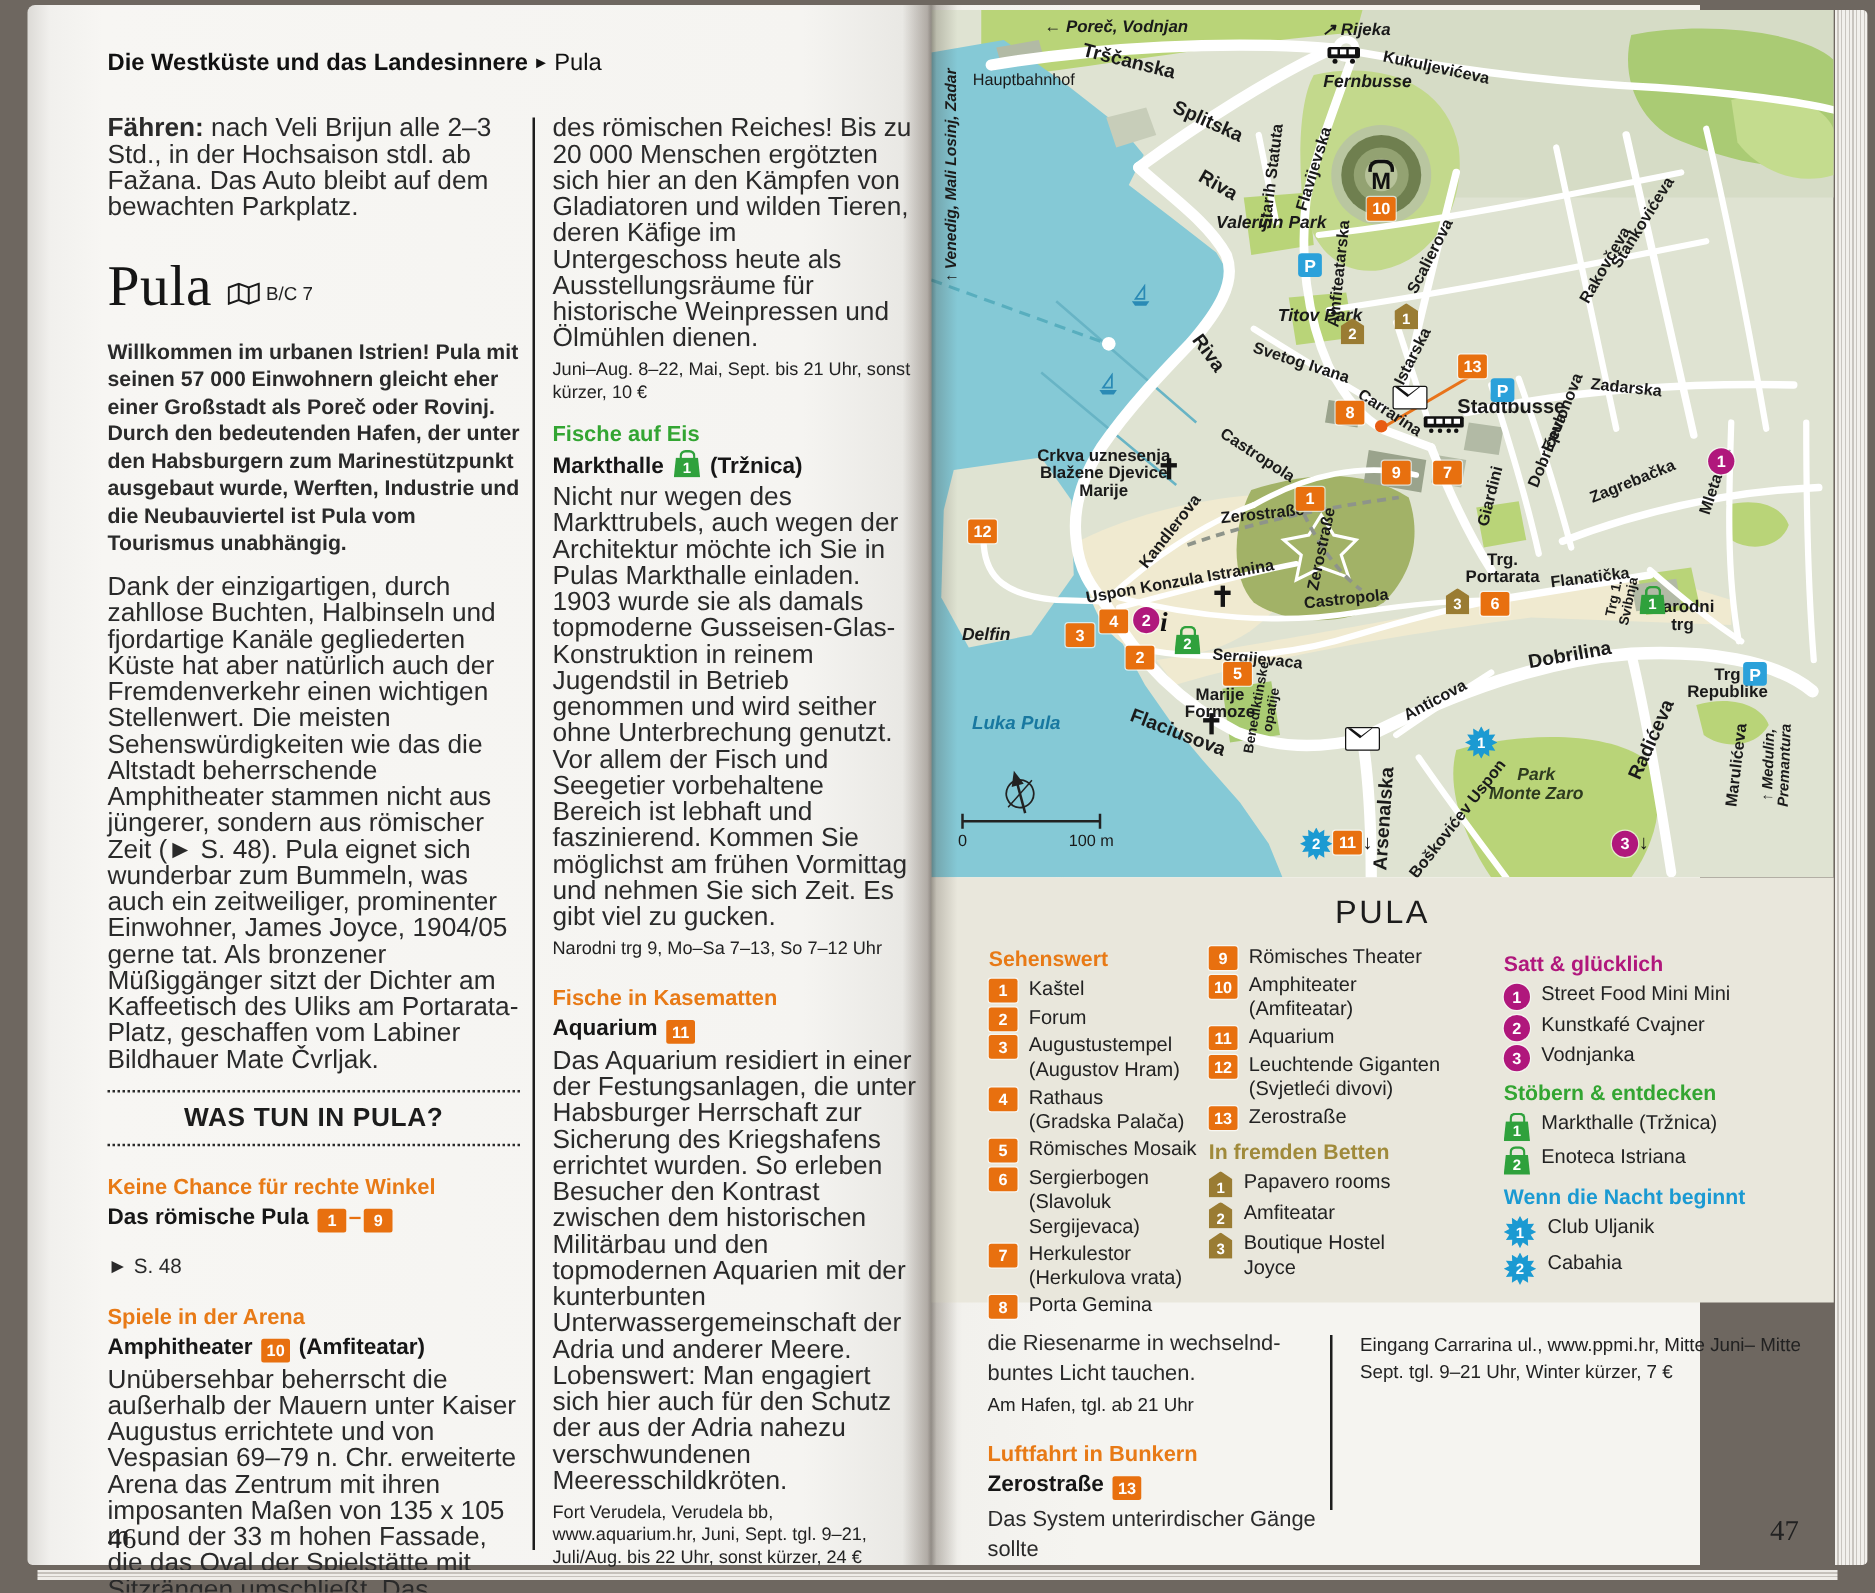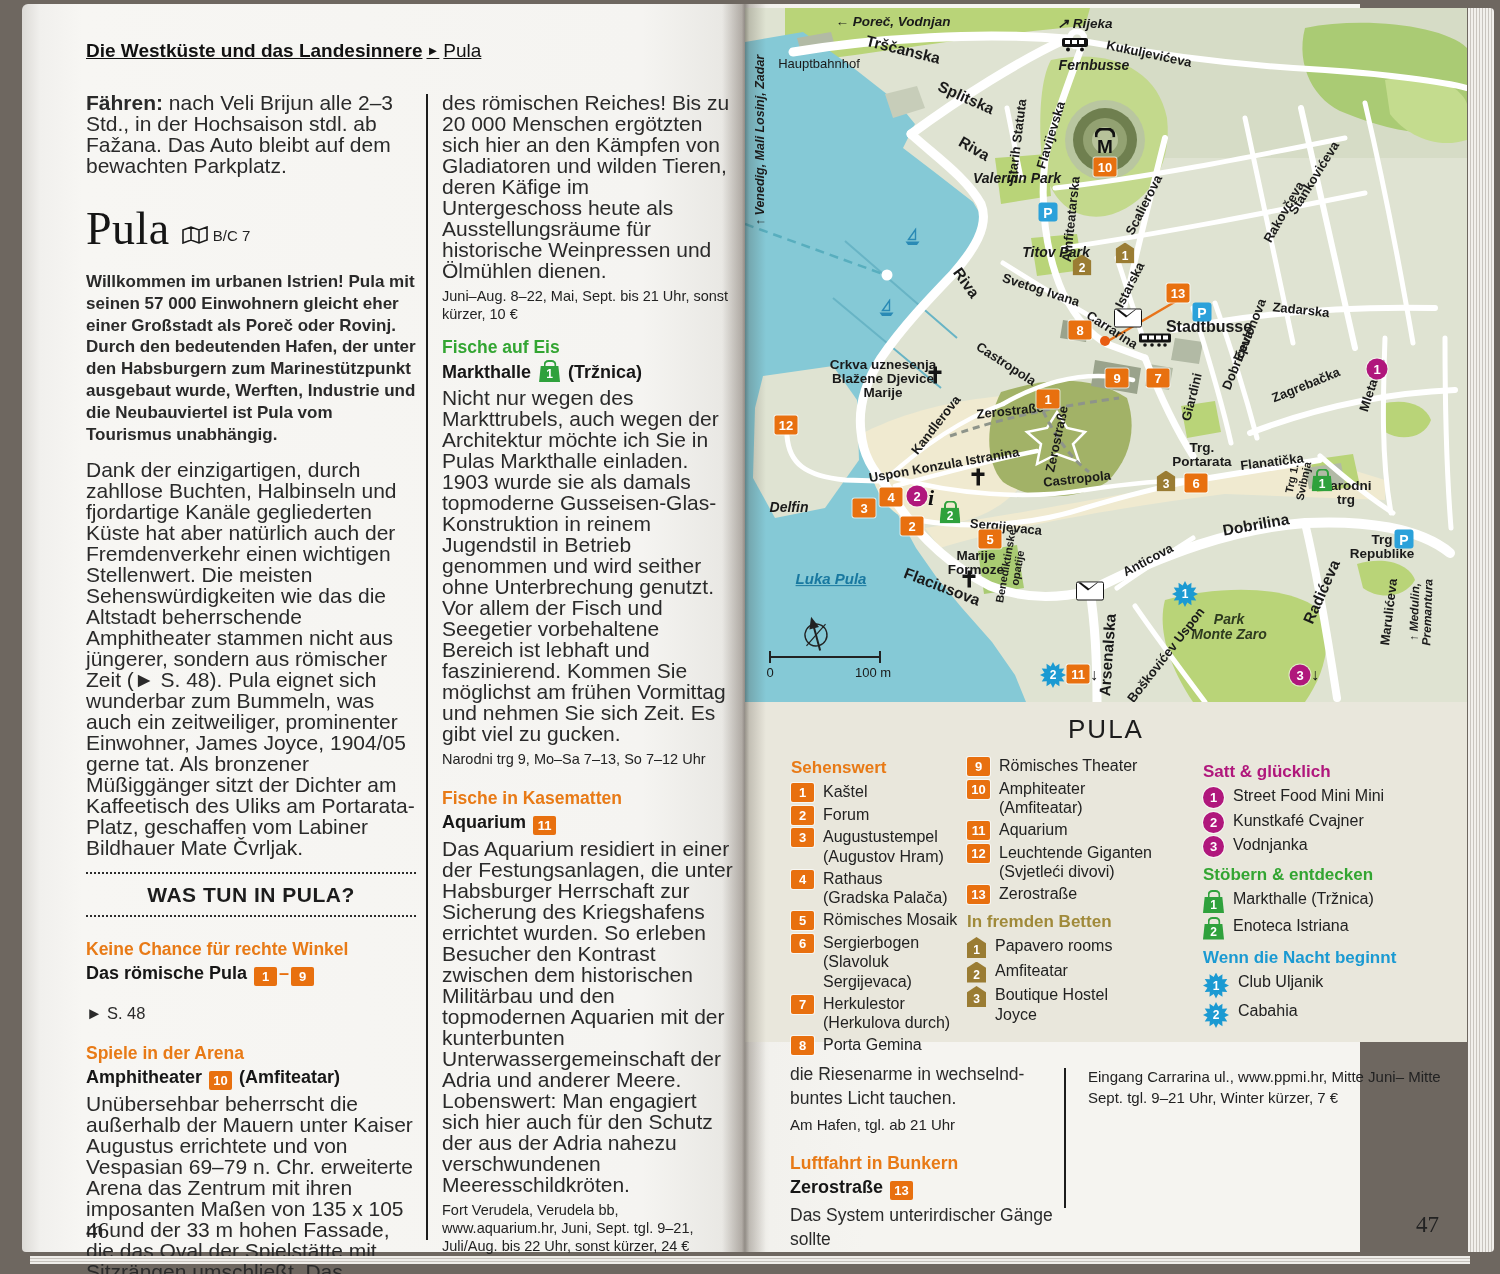--- a/index.html
+++ b/index.html
@@ -6,21 +6,21 @@
   body{width:1500px;height:1274px;background:#6e6760;font-family:"Liberation Sans",sans-serif;position:relative;overflow:hidden;}
   .stage{position:absolute;inset:0;}
   
   .page{position:absolute;top:4px;height:1248px;}
   .page-left{left:22px;width:722px;background:linear-gradient(to right,#dcdad6 0,#f1f0ed 18px,#f7f6f3 60px,#f5f4f1 620px,#e9e8e4 700px,#ddd9d4 722px);border-radius:6px 0 0 4px;}
   .page-right{left:744px;width:616px;background:linear-gradient(to right,#dedbd5 0,#f2f1ed 26px,#f5f4f0 120px,#f5f4f0 640px,#eceae6 700px,#d9d6d0 724px);}
   .gutter{position:absolute;top:4px;left:722px;width:44px;height:1248px;background:linear-gradient(to right,rgba(60,50,40,0) 0,rgba(60,50,40,.28) 45%,rgba(40,32,25,.42) 52%,rgba(60,50,40,.22) 62%,rgba(60,50,40,0) 100%);pointer-events:none;z-index:40;}
   .edge-right{position:absolute;top:8px;right:6px;width:26px;height:1244px;background:repeating-linear-gradient(to right,#f2f0ec 0 2px,#c9c5bf 2px 3px);border-radius:0 4px 4px 0;}
   .edge-bottom{position:absolute;left:30px;bottom:10px;width:1440px;height:8px;background:repeating-linear-gradient(to bottom,#efede9 0 2px,#c5c1bb 2px 3px);}
   
-  .lp-header{position:absolute;left:64px;top:36px;font-size:19px;color:#111;text-decoration:underline;}
+  .lp-header{position:absolute;left:64px;top:36px;font-size:19px;color:#111;}
   .lp-header b{font-weight:700;}
   .lp-header .arr{font-size:13px;position:relative;top:-2px;margin:0 4px;}
   .colrule{position:absolute;left:404px;top:90px;width:2px;height:1146px;background:#1d1d1d;}
   .col{position:absolute;color:#2a2a2a;}
   .col1{left:64px;top:88px;width:330px;}
   .col2{left:420px;top:88px;width:292px;}
   .body-t{font-size:21px;line-height:21px;margin:0 0 14px 0;}
   .bold-t{font-weight:700;font-size:17px;line-height:21.8px;margin:0 0 14px 0;}
   .meta-t{font-size:14.5px;line-height:18px;margin:-8px 0 14px 0;color:#222;}
   .lead{font-weight:700;}
@@ -307,21 +307,21 @@
           <span class="lbl lb-rd" style="left: 191px; top: 417px; transform: translate(-50%, -50%) rotate(-52deg);">Kandlerova</span>
           <span class="lbl lb-rd" style="left: 199px; top: 457px; transform: translate(-50%, -50%) rotate(-10deg);">Uspon Konzula Istranina</span>
           <span class="lbl lb-rd" style="left: 265px; top: 403px; transform: translate(-50%, -50%) rotate(-6deg);">Zerostraße</span>
           <span class="lbl lb-rd" style="left: 312px; top: 431px; transform: translate(-50%, -50%) rotate(-78deg);">Zerostraße</span>
           <span class="lbl lb-rd" style="left: 261px; top: 356px; transform: translate(-50%, -50%) rotate(33deg);">Castropola</span>
           <span class="lbl lb-rd" style="left: 332px; top: 471px; transform: translate(-50%, -50%) rotate(-6deg);">Castropola</span>
           <span class="lbl lb-plb" style="left: 138px; top: 371px;">Crkva uznesenja
 Blažene Djevice
 Marije</span>
           <span class="lbl lb-pli" style="left: 44px; top: 499px;">Delfin</span>
-          <span class="lbl lb-wat" style="left: 86px; top: 571px; text-decoration: underline;">Luka Pula</span>
+          <span class="lbl lb-wat" style="left: 68px; top: 571px;">Luka Pula</span>
           <span class="lbl lb-rd" style="left: 261px; top: 519px; transform: translate(-50%, -50%) rotate(6deg);">Sergijevaca</span>
           <span class="lbl lb-plb" style="left: 231px; top: 555px;">Marije
 Formoze</span>
           <span class="lbl lb-rds" style="left: 267px; top: 559px; transform: translate(-50%, -50%) rotate(-80deg);">Benediktinske
 opatije</span>
           <span class="lbl lb-rdl" style="left: 197px; top: 579px; transform: translate(-50%, -50%) rotate(21deg);">Flaciusova</span>
           <span class="lbl lb-rd" style="left: 403px; top: 552px; transform: translate(-50%, -50%) rotate(-28deg);">Anticova</span>
           <span class="lbl lb-plb" style="left: 457px; top: 447px;">Trg.
 Portarata</span>
           <span class="lbl lb-rd" style="left: 527px; top: 454px; transform: translate(-50%, -50%) rotate(-7deg);">Flanatička</span>
@@ -544,21 +544,21 @@
                 <div class="ck-s">6</div>
               </span>
               <div class="ltxt" style="white-space: pre-line;">Sergierbogen
 (Slavoluk Sergijevaca)</div>
             </div>
             <div class="legrow">
               <span class="chipbox">
                 <div class="ck-s">7</div>
               </span>
               <div class="ltxt" style="white-space: pre-line;">Herkulestor
-(Herkulova durch)</div>
+(Herkulova vrata)</div>
             </div>
             <div class="legrow">
               <span class="chipbox">
                 <div class="ck-s">8</div>
               </span>
               <div class="ltxt" style="white-space: pre-line;">Porta Gemina</div>
             </div>
           </div>
           <div class="legcol" style="left: 222px; top: 54px; width: 200px;">
             <div class="legrow">

